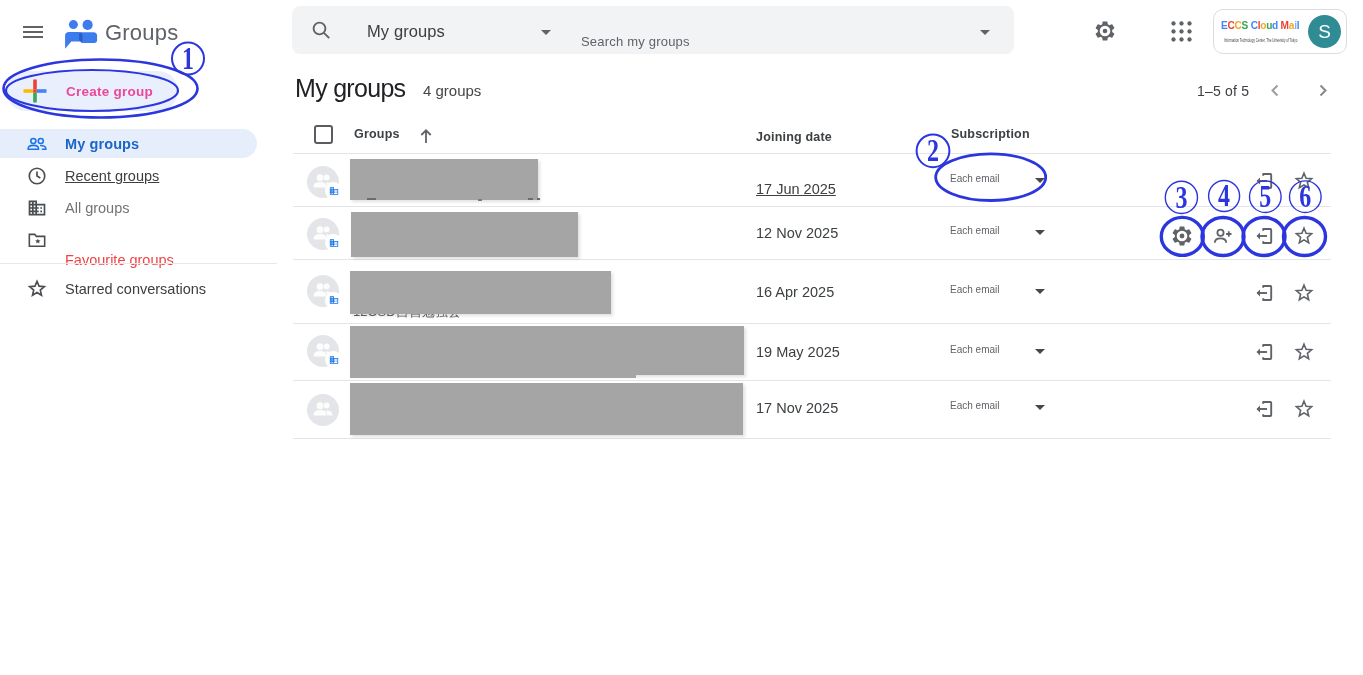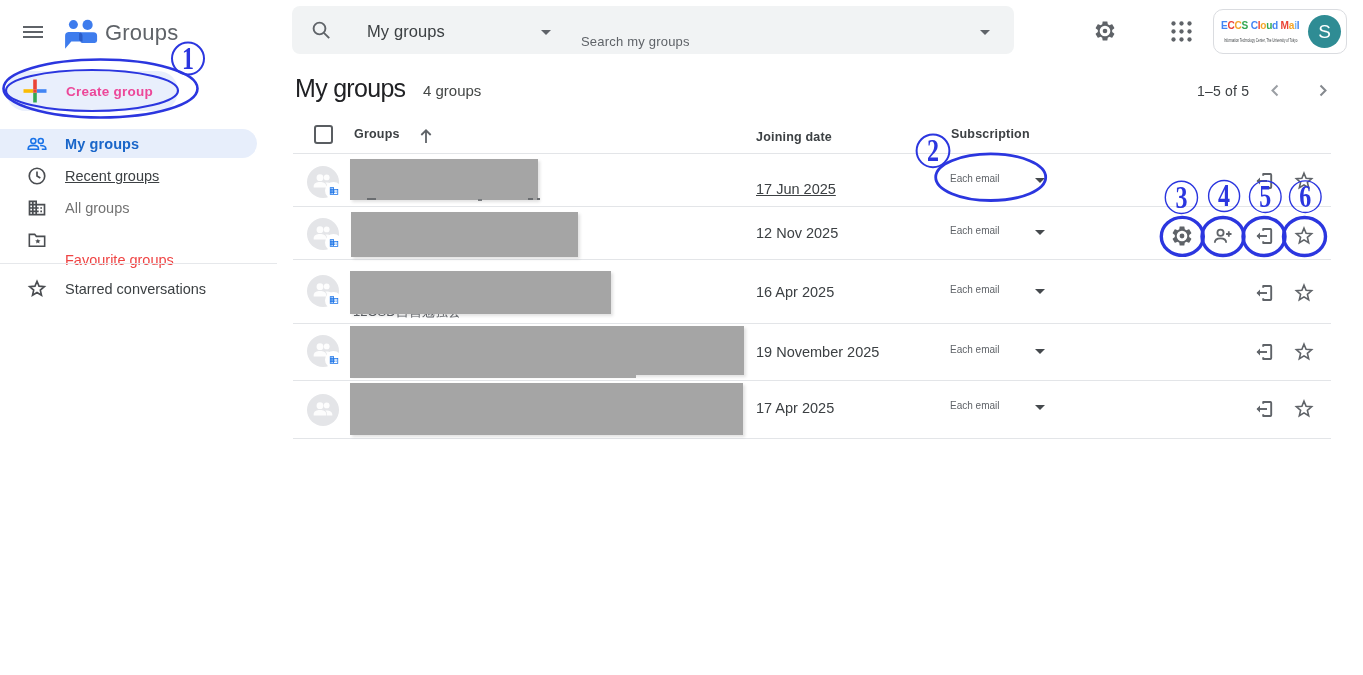--- a/index.html
+++ b/index.html
@@ -252,21 +252,21 @@
     <path d="M0.7 14.5 v-1.4 c0-2.7 3-4.1 6.3-4.1 s6.3 1.4 6.3 4.1 v1.4 z"></path>
     <path d="M13.9 14.5 v-1.7 c0-1.3-.6-2.4-1.5-3.2 .4-.1 .9-.1 1.3-.1 2.8 0 5.6 1.3 5.6 3.8 v1.2 z"></path>
   </g>
 </svg>
 <div class="badge" style="left:325.0px; top:351.3px;"></div>
 <svg class="ic" style="left:328.5px; top:354.8px;" width="10" height="10" viewBox="0 0 24 24">
   <path fill="#1a73e8" d="M12 7V3H2v18h20V7H12zM6 19H4v-2h2v2zm0-4H4v-2h2v2zm0-4H4V9h2v2zm0-4H4V5h2v2zm4 12H8v-2h2v2zm0-4H8v-2h2v2zm0-4H8V9h2v2zm0-4H8V5h2v2zm10 12h-8v-2h2v-2h-2v-2h2v-2h-2V9h8v10zm-2-8h-2v2h2v-2zm0 4h-2v2h2v-2z"></path>
 </svg>
 <div class="grey-box" style="left:350px; top:326px; width:394px; height:49px;"></div>
 <div class="grey-box" style="left:350px; top:372px; width:286px; height:6px; box-shadow:none;"></div>
-<div class="date" style="top:343.5px;">19 November 2025</div>
+<div class="date" style="top:343.5px;">19 May 2025</div>
 <div class="each" style="top:343.5px;">Each email</div>
 <div class="caret" style="left:1035px; top:348.5px;"></div>
 
 <svg class="ic" style="left:1251.5px; top:340.0px;" width="24" height="24" viewBox="0 0 24 24">
   <g fill="none" stroke="#5f6368" stroke-width="1.9" stroke-linejoin="round">
     <path d="M11.2 6.7 V5 h7.1 a0.9 0.9 0 0 1 0.9 0.9 v12.2 a0.9 0.9 0 0 1 -0.9 0.9 h-7.1 V17.3"></path>
     <path d="M15 12 H5.4"></path>
   </g>
   <path fill="#5f6368" d="M8 8.6 L4.5 12 L8 15.4 v-6.8z"></path>
 </svg>
@@ -278,21 +278,21 @@
 <div class="avatar" style="left:306.5px; top:393.5px;"></div>
 <svg class="ic" style="left:312.5px; top:400.5px;" width="20" height="18" viewBox="0 0 20 18">
   <g fill="#fdfdfd">
     <circle cx="7" cy="4.7" r="3.4"></circle>
     <circle cx="13.7" cy="4.4" r="2.9"></circle>
     <path d="M0.7 14.5 v-1.4 c0-2.7 3-4.1 6.3-4.1 s6.3 1.4 6.3 4.1 v1.4 z"></path>
     <path d="M13.9 14.5 v-1.7 c0-1.3-.6-2.4-1.5-3.2 .4-.1 .9-.1 1.3-.1 2.8 0 5.6 1.3 5.6 3.8 v1.2 z"></path>
   </g>
 </svg>
 <div class="grey-box" style="left:350px; top:383px; width:393px; height:52px;"></div>
-<div class="date" style="top:400.4px;">17 Apr 2025</div>
+<div class="date" style="top:400.4px;">17 Nov 2025</div>
 <div class="each" style="top:400.4px;">Each email</div>
 <div class="caret" style="left:1035px; top:405.4px;"></div>
 
 <svg class="ic" style="left:1251.5px; top:396.9px;" width="24" height="24" viewBox="0 0 24 24">
   <g fill="none" stroke="#5f6368" stroke-width="1.9" stroke-linejoin="round">
     <path d="M11.2 6.7 V5 h7.1 a0.9 0.9 0 0 1 0.9 0.9 v12.2 a0.9 0.9 0 0 1 -0.9 0.9 h-7.1 V17.3"></path>
     <path d="M15 12 H5.4"></path>
   </g>
   <path fill="#5f6368" d="M8 8.6 L4.5 12 L8 15.4 v-6.8z"></path>
 </svg>

